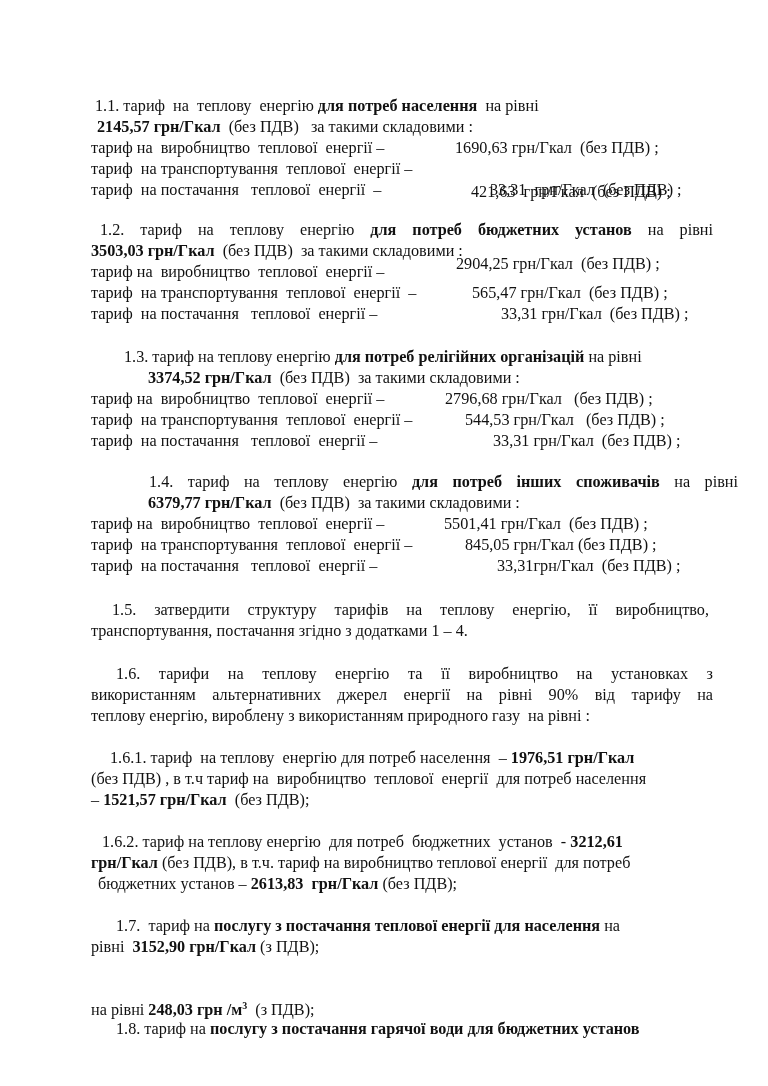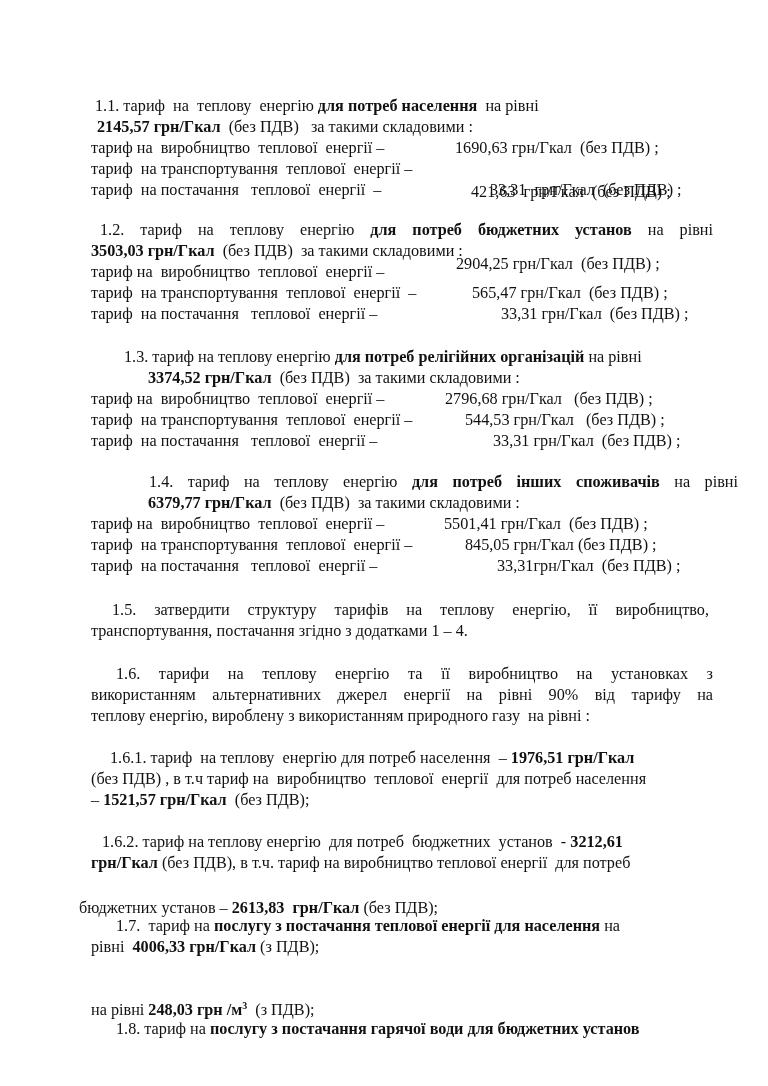--- a/index.html
+++ b/index.html
@@ -72,24 +72,24 @@
 
 <div>
   <div class="ln" style="left:110px;top:748px;"><span>1.6.1. тариф  на теплову  енергію для потреб населення  – </span><b>1976,51 грн/Гкал</b></div>
   <div class="ln" style="left:91px;top:769px;">(без ПДВ) , в т.ч тариф на  виробництво  теплової  енергії  для потреб населення</div>
   <div class="ln" style="left:91px;top:790px;"><span>– </span><b>1521,57 грн/Гкал</b><span>  (без ПДВ);</span></div>
 </div>
 
 <div>
   <div class="ln" style="left:102px;top:832px;"><span>1.6.2. тариф на теплову енергію  для потреб  бюджетних  установ  - </span><b>3212,61</b></div>
   <div class="ln" style="left:91px;top:853px;"><b>грн/Гкал</b><span> (без ПДВ), в т.ч. тариф на виробництво теплової енергії  для потреб</span></div>
-  <div class="ln" style="left:79px;top:874px;margin-top:24px;"><span>бюджетних установ – </span><b>2613,83  грн/Гкал</b><span> (без ПДВ);</span></div>
+  <div class="ln" style="left:98px;top:874px;"><span>бюджетних установ – </span><b>2613,83  грн/Гкал</b><span> (без ПДВ);</span></div>
 </div>
 
 <div>
   <div class="ln" style="left:116px;top:916px;"><span>1.7.  тариф на </span><b>послугу з постачання теплової енергії для населення</b><span> на</span></div>
-  <div class="ln" style="left:91px;top:937px;"><span>рівні  </span><b>4006,33 грн/Гкал</b><span> (з ПДВ);</span></div>
+  <div class="ln" style="left:91px;top:937px;"><span>рівні  </span><b>3152,90 грн/Гкал</b><span> (з ПДВ);</span></div>
 </div>
 
 <div>
   <div class="ln" style="left:116px;top:979px;margin-top:40px;"><span>1.8. тариф на </span><b>послугу з постачання гарячої води для бюджетних установ</b></div>
   <div class="ln" style="left:91px;top:1000px;"><span>на рівні </span><b><span>248,03 грн /м</span><sup>3</sup></b><span>  (з ПДВ);</span></div>
 </div>
 
 </body></html>

